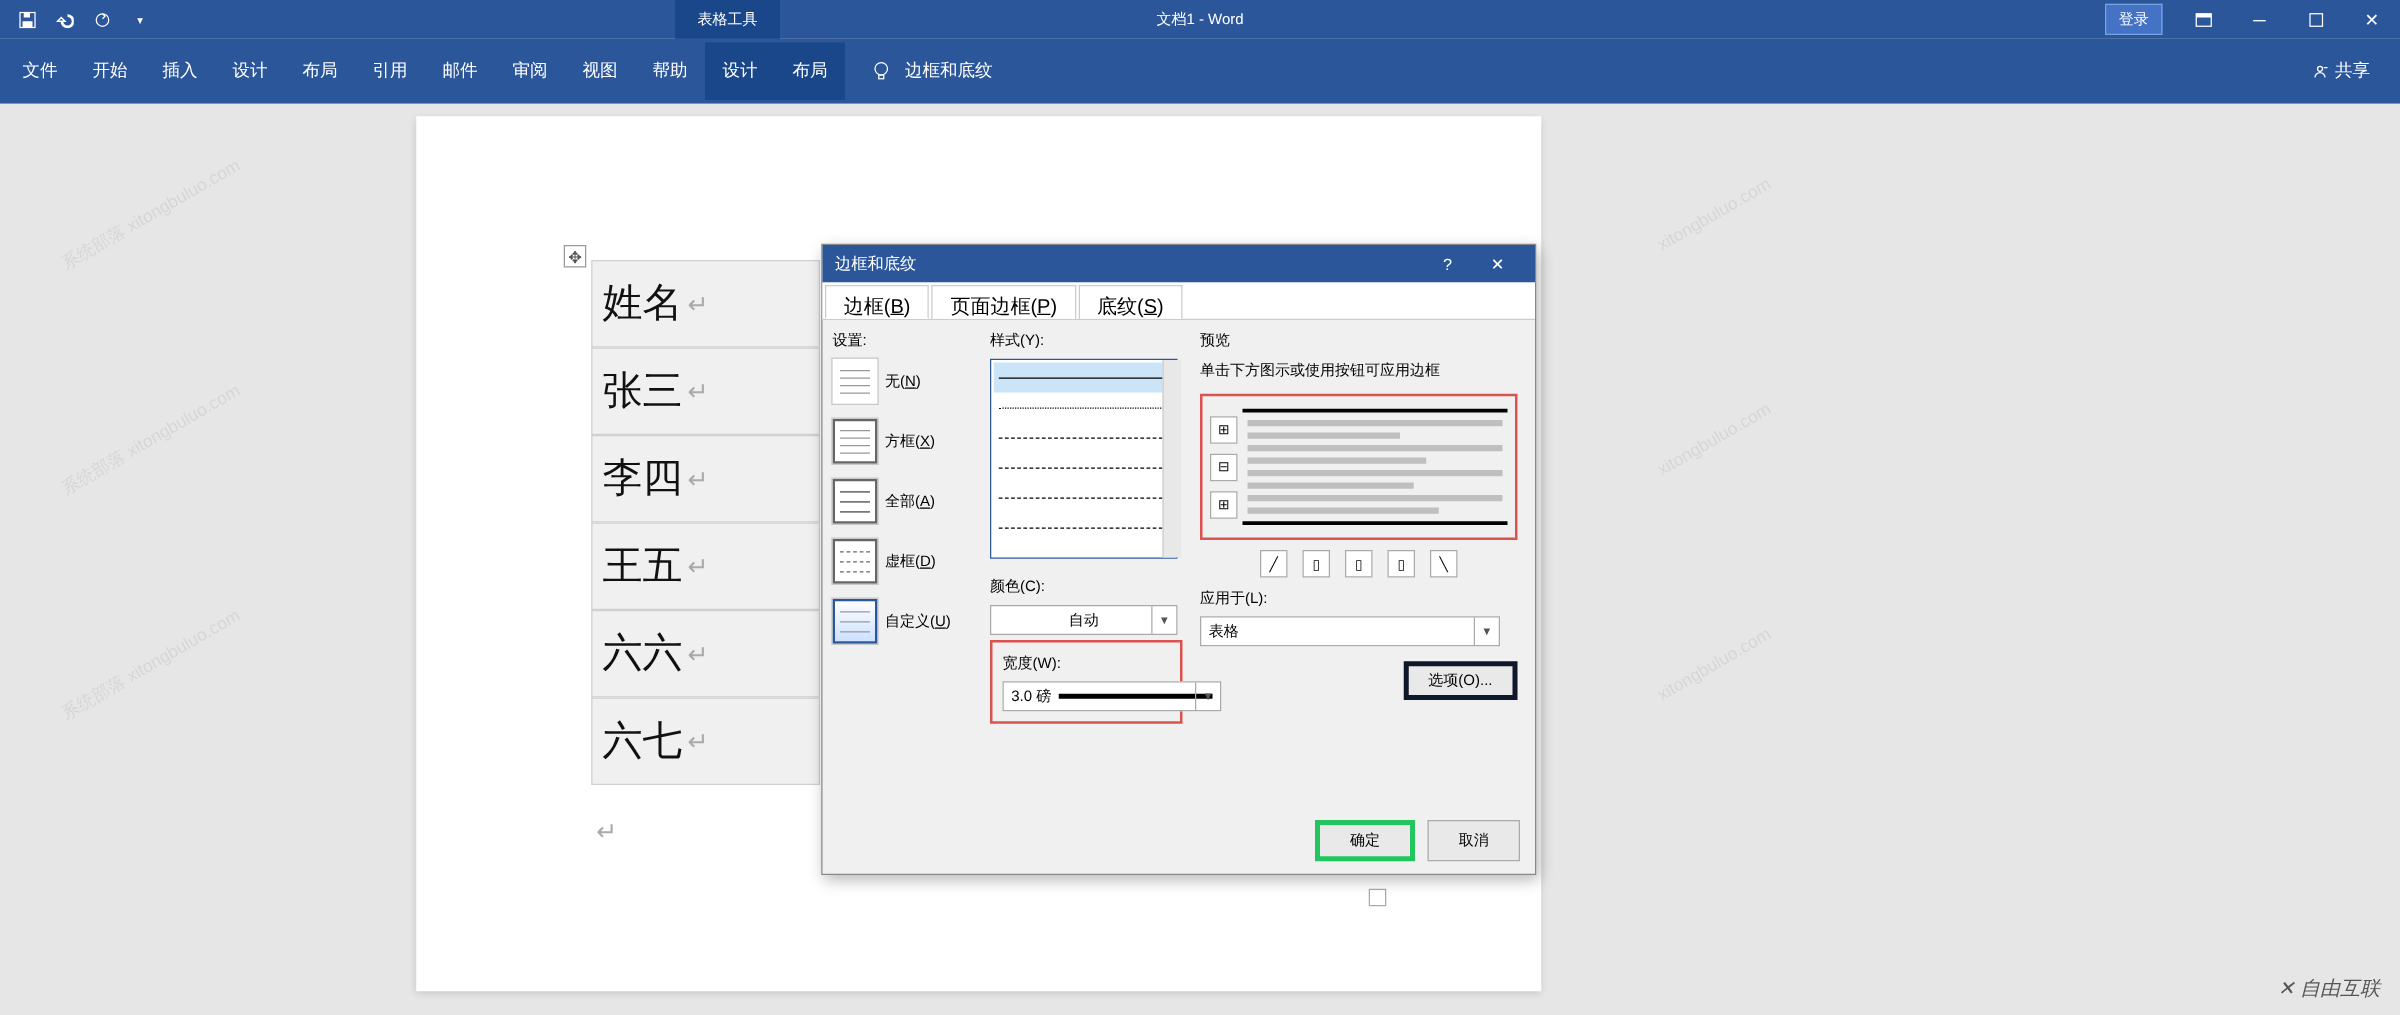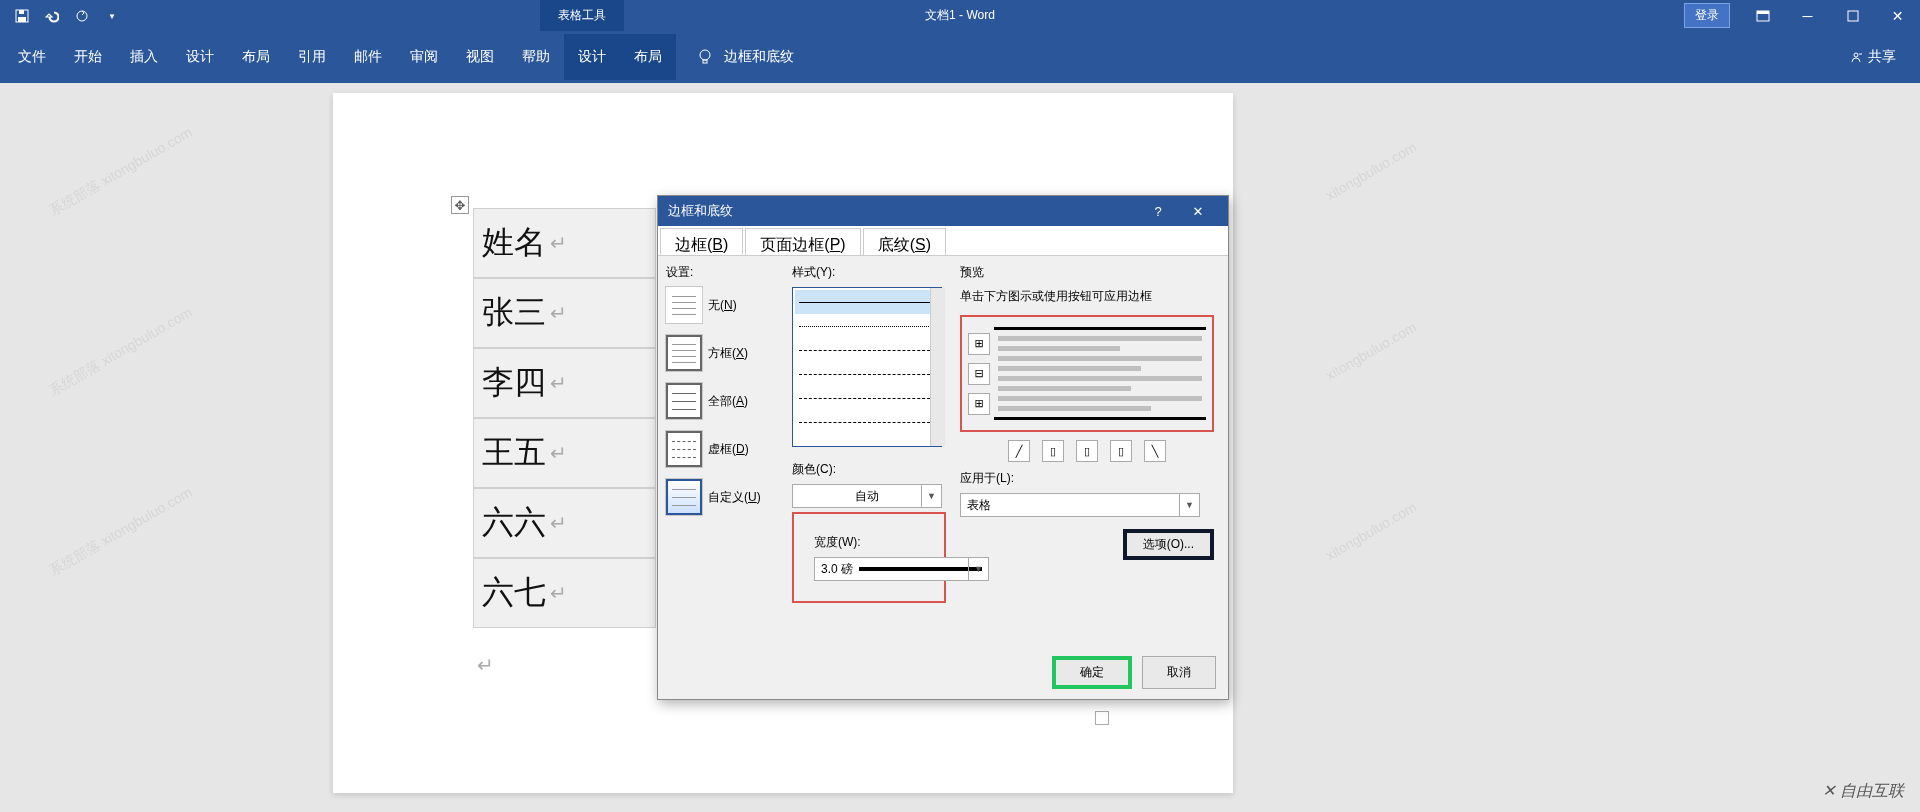--- a/index.html
+++ b/index.html
@@ -50,21 +50,21 @@
 .style-opt.sel{background:#cce4f7}
 .sline{flex:1;height:0}
 .s-solid{border-top:1px solid #000}
 .s-dots{border-top:1px dotted #000}
 .s-dash{border-top:1px dashed #000}
 .s-ldash{border-top:1.5px dashed #000}
 .s-dd{border-top:1px dashed #000}
 .scroll-stub{width:15px;background:#e8e8e8;border-left:1px solid #ccc;float:right;height:158px;margin-top:-159px;margin-right:1px;position:relative}
 .color-dd,.width-dd,.apply-dd{width:150px;height:24px;border:1px solid #aaa;background:#fff;display:flex;align-items:center;padding:0 6px;font-size:12px;position:relative}
 .dd-arrow{position:absolute;right:0;top:0;width:20px;height:100%;border-left:1px solid #aaa;display:flex;align-items:center;justify-content:center;font-size:9px;color:#555}
-.width-box{border:2px solid #d9534f;padding:20px;margin-top:4px}
+.width-box{border:2px solid #d9534f;padding:8px;margin-top:4px}
 .width-dd{width:175px}
 .w-sample{flex:1;height:4px;background:#000;margin-left:6px}
 .col-preview{flex:1;padding:0 6px}
 .pv-hint{text-align:left;font-size:12px;line-height:1.5;margin:4px 0 10px}
 .pv-area{border:2px solid #d9534f;padding:10px 6px;display:flex;gap:4px;margin-bottom:8px}
 .pv-side-btns{display:flex;flex-direction:column;gap:8px;justify-content:center}
 .pv-btn{width:22px;height:22px;border:1px solid #aaa;background:#fff;cursor:pointer;display:flex;align-items:center;justify-content:center;font-size:11px}
 .pv-sample{flex:1;border-top:3px solid #000;border-bottom:3px solid #000;padding:6px 4px;display:flex;flex-direction:column;gap:5px;position:relative}
 .pv-row{height:5px;background:#bfbfbf}
 .pv-bottom-btns{display:flex;gap:12px;justify-content:center;margin-bottom:8px}

